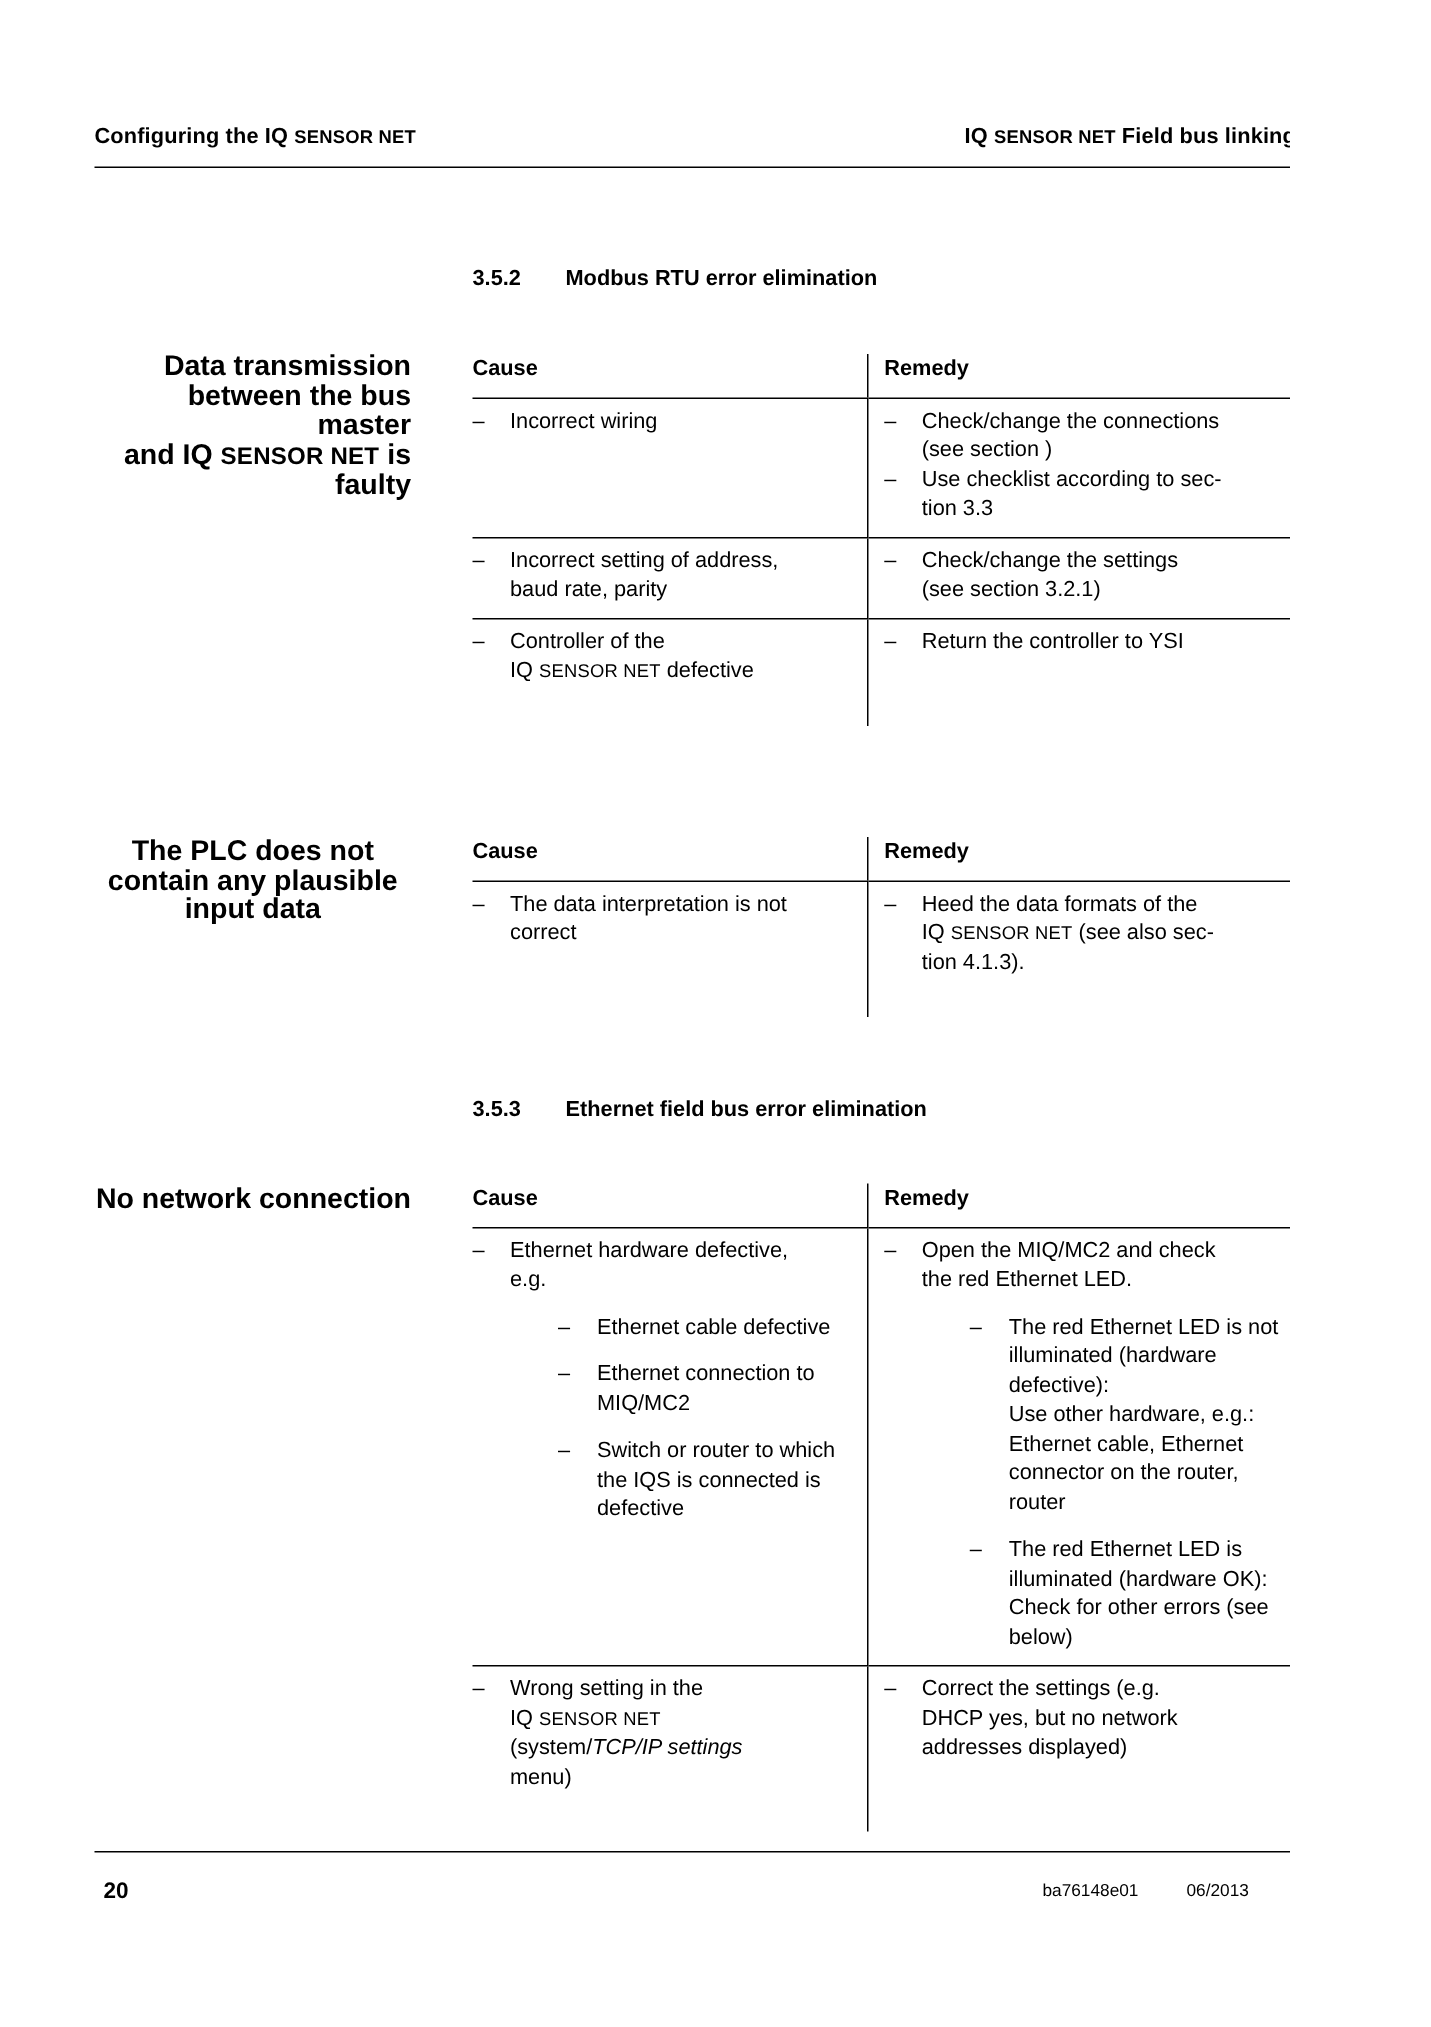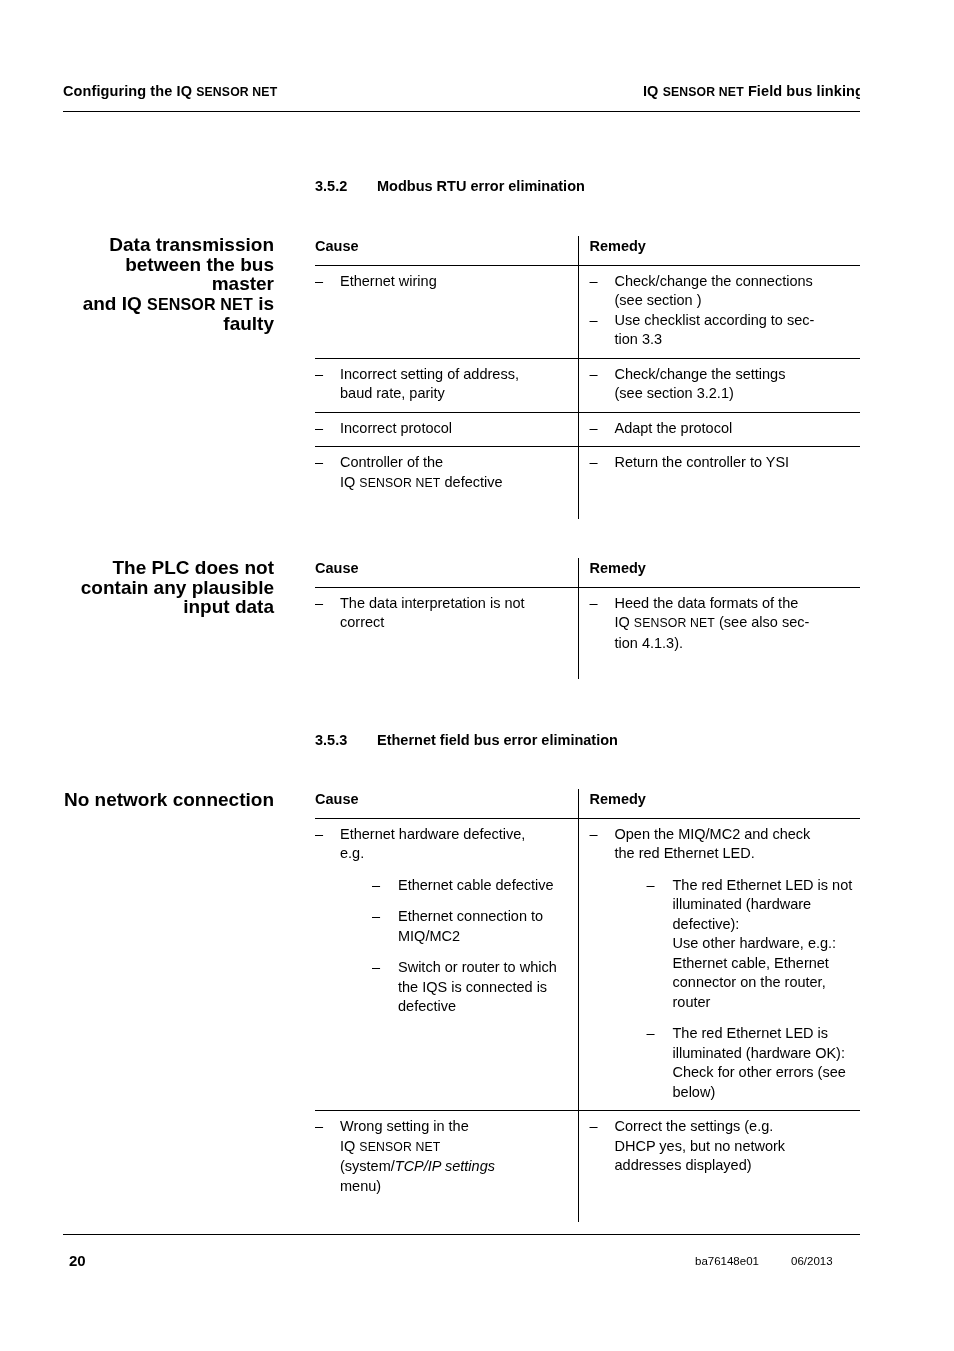--- a/index.html
+++ b/index.html
@@ -206,21 +206,21 @@
       <thead>
         <tr>
           <th class="cause">Cause</th>
           <th class="remedy">Remedy</th>
         </tr>
       </thead>
       <tbody>
         <tr>
           <td class="cause">
             <ul class="dash">
-              <li>Ethernet wiring</li>
+              <li>Incorrect wiring</li>
             </ul>
           </td>
           <td class="remedy">
             <ul class="dash">
               <li>
                 <span>Check/change the connections</span><br>
                 <span>(see section )</span>
               </li>
               <li>
                 <span>Use checklist according to sec-</span><br>
@@ -240,52 +240,40 @@
           </td>
           <td class="remedy">
             <ul class="dash">
               <li>
                 <span>Check/change the settings</span><br>
                 <span>(see section 3.2.1)</span>
               </li>
             </ul>
           </td>
         </tr>
-        <tr>
-          <td class="cause">
-            <ul class="dash">
-              <li>Incorrect protocol</li>
-            </ul>
-          </td>
-          <td class="remedy">
-            <ul class="dash">
-              <li>Adapt the protocol</li>
-            </ul>
-          </td>
-        </tr>
         <tr class="last">
           <td class="cause pad-bottom">
             <ul class="dash">
               <li>
                 <span>Controller of the</span><br>
                 <span>IQ </span><span class="sc">SENSOR NET</span><span> defective</span>
               </li>
             </ul>
           </td>
           <td class="remedy pad-bottom">
             <ul class="dash">
               <li>Return the controller to YSI</li>
             </ul>
           </td>
         </tr>
       </tbody>
     </table>
   </div>
 
-  <div class="margin-label" style="top:558px;">
+  <div class="margin-label" style="top:558px;text-align:center;">
     <div>The PLC does not</div>
     <div>contain any plausible</div>
     <div>input data</div>
   </div>
 
   <div class="tbl" style="top:558px;">
     <table>
       <colgroup>
           <col class="c-cause">
           <col class="c-remedy">

